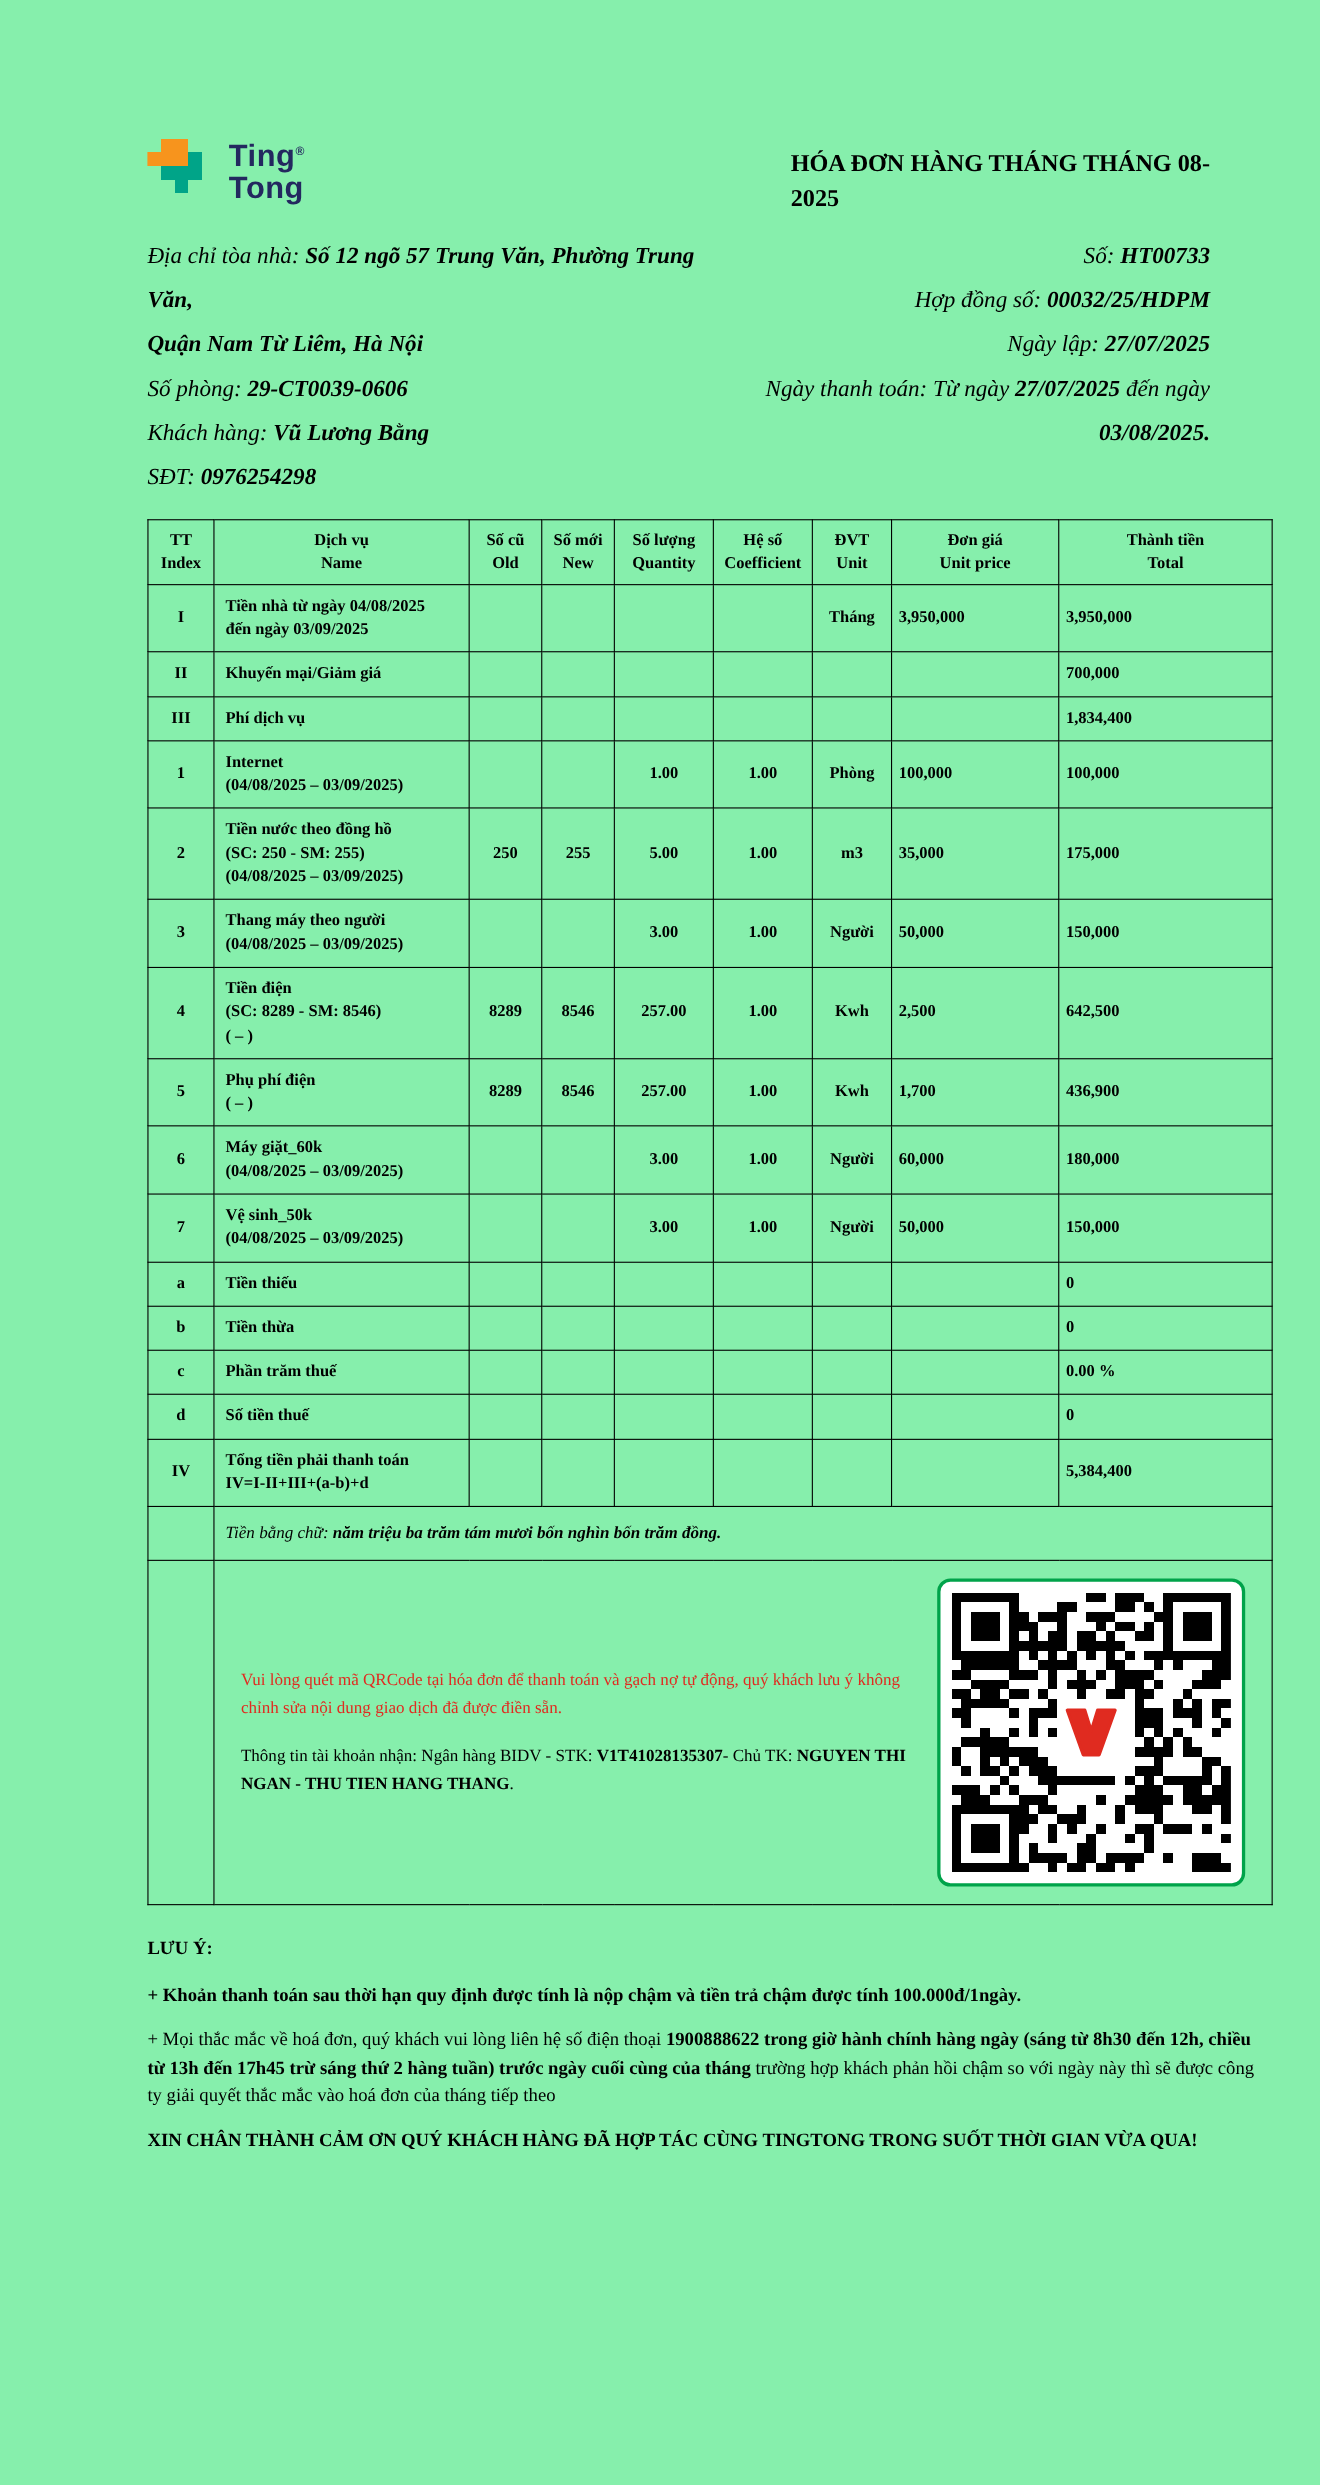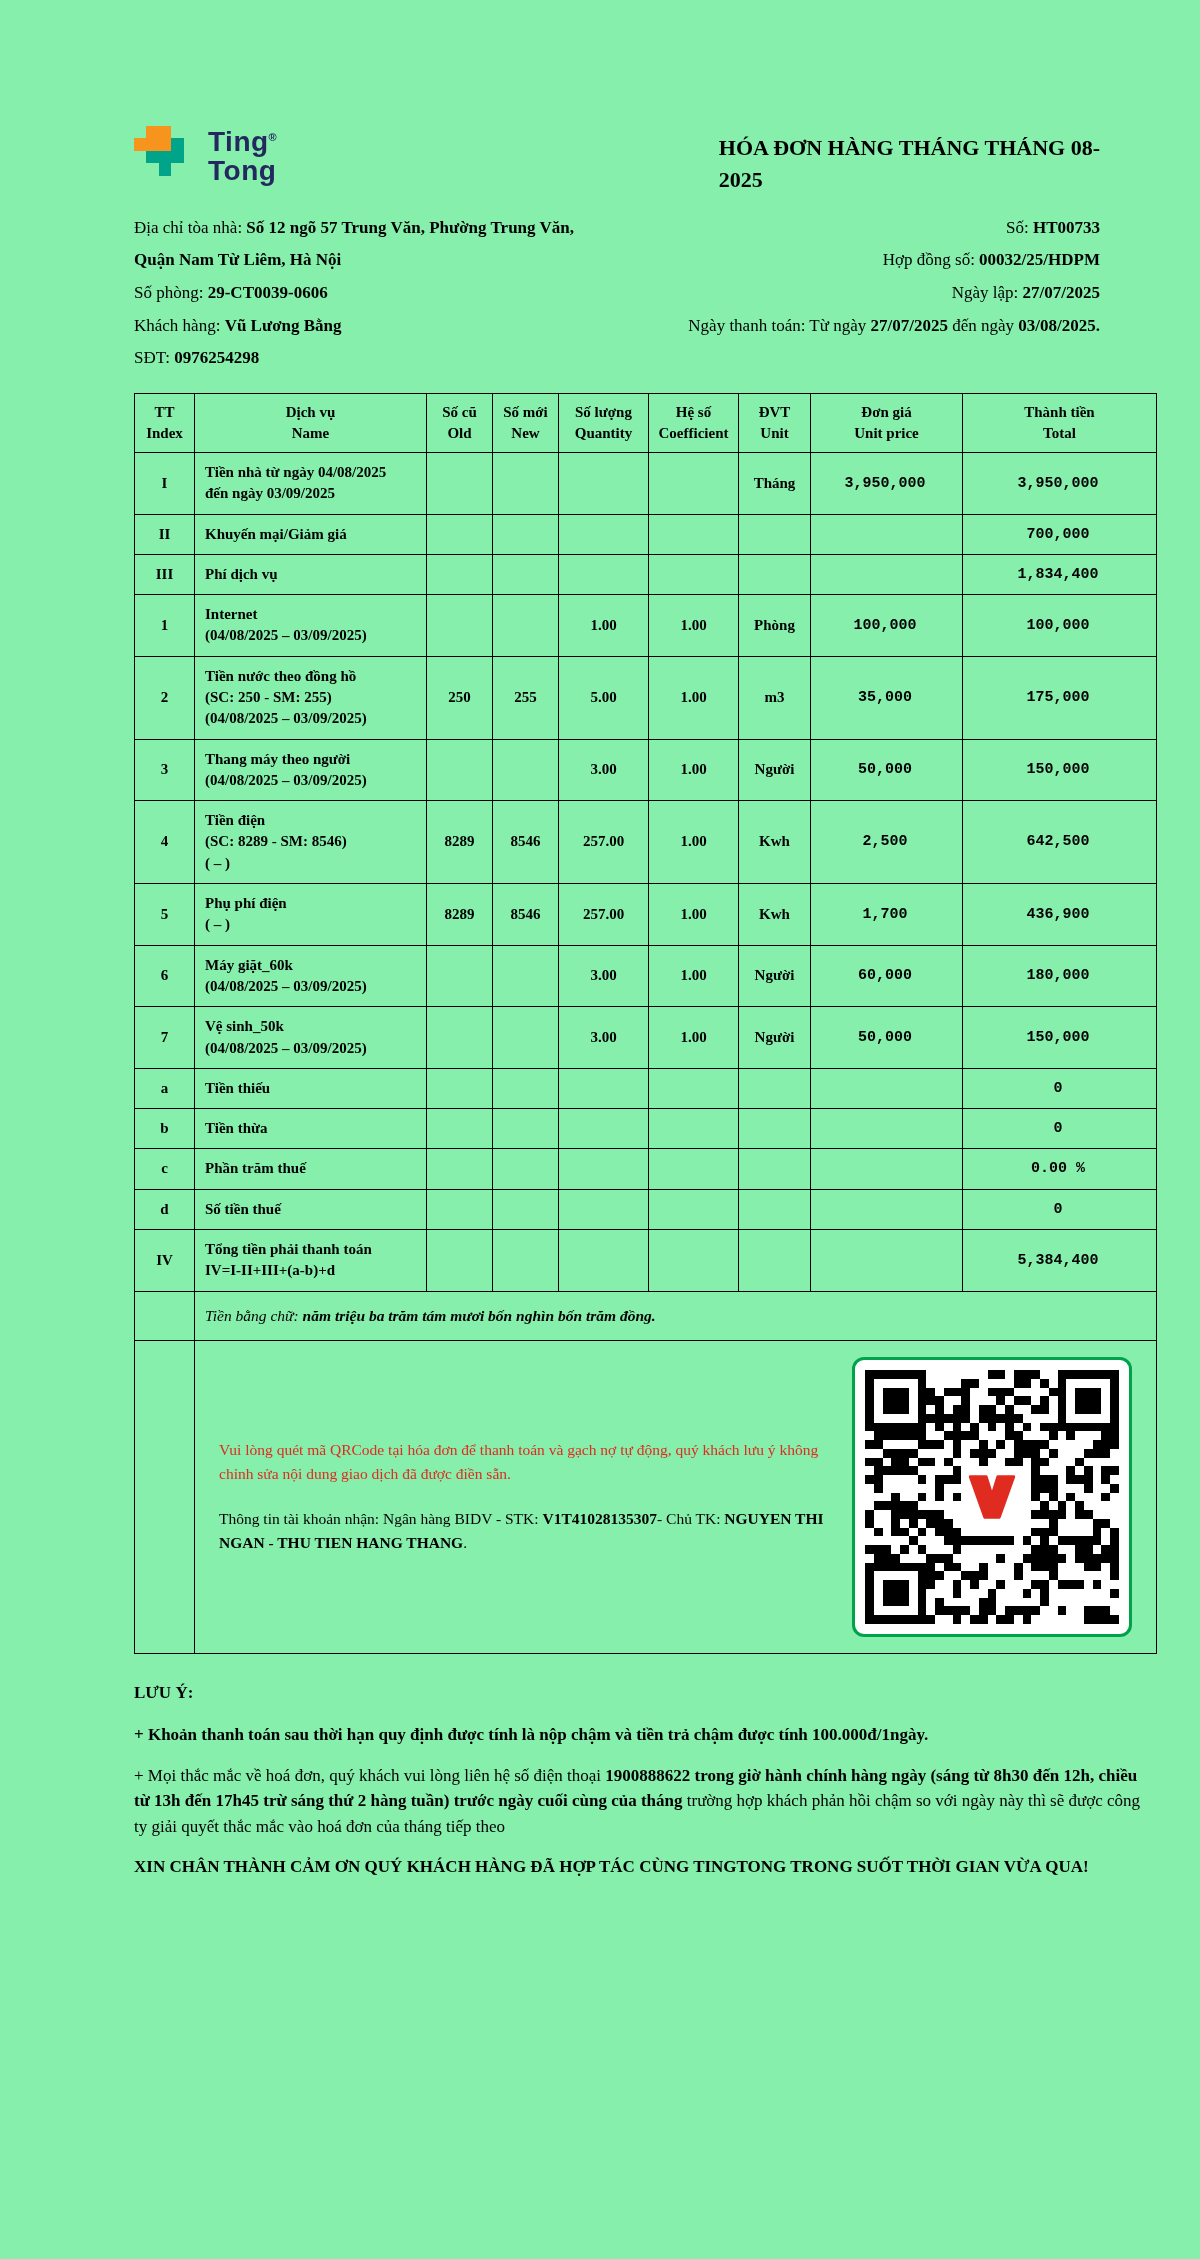--- a/index.html
+++ b/index.html
@@ -44,22 +44,23 @@
     line-height:1.45;
     margin-top:6px;
   }
   
   .info{
     display:flex;
     justify-content:space-between;
     align-items:flex-start;
     margin-top:16px;
     padding-right:56px;
-    font-size:17px;
+    font-size:21px;
     line-height:1.92;
+    font-style:italic;
   }
   .info p{margin:0;}
   .info-right{text-align:right;}
   b{font-weight:bold;}
   
   table.inv{
     width:100%;
     border-collapse:collapse;
     table-layout:fixed;
     margin-top:18px;
@@ -77,21 +78,21 @@
     line-height:1.4;
   }
   .inv td{
     font-weight:bold;
     padding:9px 6px;
     line-height:1.42;
   }
   td.c-idx{text-align:center;}
   td.c-name{text-align:left;padding-left:10px;padding-right:6px;}
   td.c-num{text-align:center;}
-  td.c-money{text-align:center;padding-right:9px;font-family:Liberation Mono, monospace;}
+  td.c-money{text-align:left;padding-right:9px;}
   
   tr.words-row td.words{
     font-weight:normal;
     font-style:italic;
     padding:13px 10px;
     font-size:15.5px;
   }
   tr.words-row td.words b{font-style:italic;}
   
   td.qr-cell{padding:16px 24px;font-weight:normal;}

